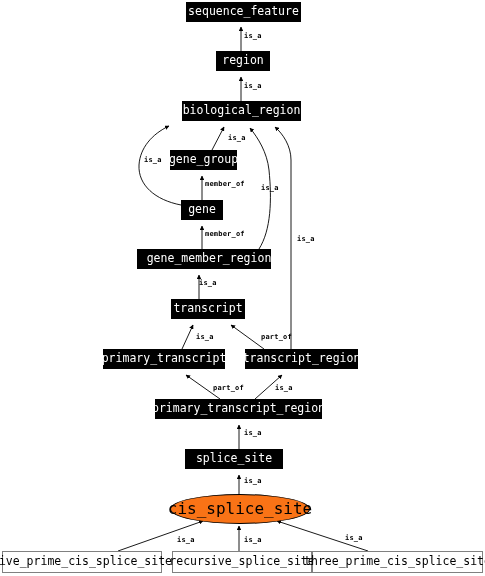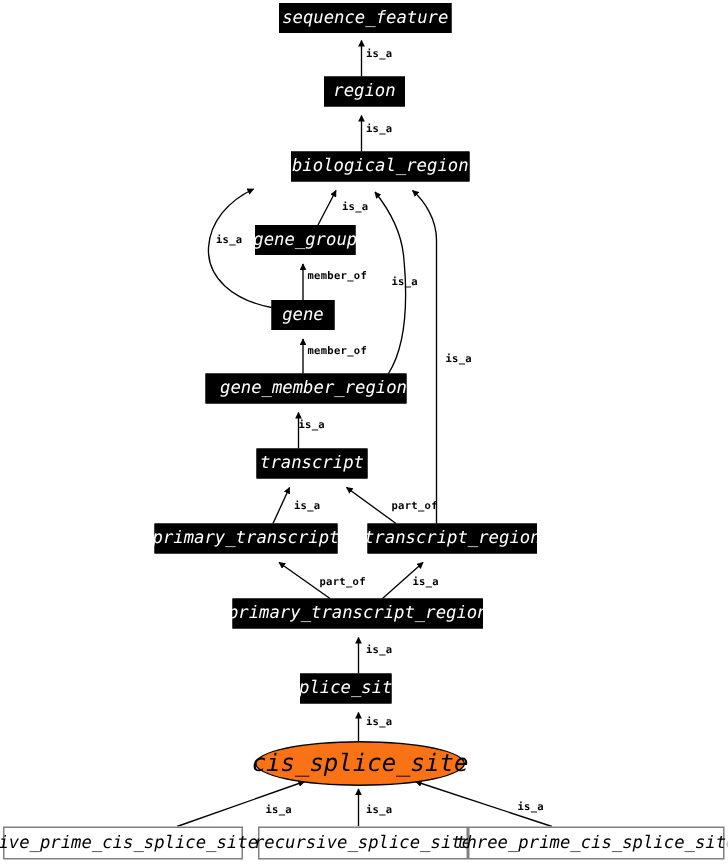--- a/index.html
+++ b/index.html
@@ -24,21 +24,20 @@
     height: 576px;
   }
   .node {
     position: absolute;
     box-sizing: border-box;
     display: flex;
     align-items: center;
     justify-content: center;
     white-space: nowrap;
     line-height: 1;
-    font-style: italic;
   }
   .node-box {
     background: #000000;
     color: #ffffff;
     border: 1px solid #000000;
     font-size: 11.5px;
     letter-spacing: 0px;
   }
   .node-leaf {
     background: #ffffff;
@@ -112,27 +111,27 @@
       <div class="edge-label" style="left: 275px; top: 385px;">is_a</div>
       <div class="edge-label" style="left: 244px; top: 430px;">is_a</div>
       <div class="edge-label" style="left: 244px; top: 478px;">is_a</div>
       <div class="edge-label" style="left: 177px; top: 537px;">is_a</div>
       <div class="edge-label" style="left: 244px; top: 537px;">is_a</div>
       <div class="edge-label" style="left: 345px; top: 535px;">is_a</div>
     </div>
   <div id="node-layer">
       <div class="node node-box" style="left: 186px; top: 2px; width: 115px; height: 20px;">sequence_feature</div>
       <div class="node node-box" style="left: 216px; top: 51px; width: 54px; height: 20px;">region</div>
-      <div class="node node-box" style="left: 194px; top: 101px; width: 119px; height: 20px;">biological_region</div>
+      <div class="node node-box" style="left: 182px; top: 101px; width: 119px; height: 20px;">biological_region</div>
       <div class="node node-box" style="left: 170px; top: 150px; width: 67px; height: 20px;">gene_group</div>
       <div class="node node-box" style="left: 181px; top: 200px; width: 42px; height: 20px; text-align: center;">gene</div>
       <div class="node node-box" style="left: 137px; top: 249px; width: 134px; height: 20px; padding-left: 10px;">gene_member_region</div>
       <div class="node node-box" style="left: 171px; top: 299px; width: 74px; height: 20px;">transcript</div>
       <div class="node node-box" style="left: 103px; top: 349px; width: 122px; height: 20px;">primary_transcript</div>
       <div class="node node-box" style="left: 245px; top: 349px; width: 113px; height: 20px;">transcript_region</div>
       <div class="node node-box" style="left: 155px; top: 399px; width: 167px; height: 20px; text-align: right;">primary_transcript_region</div>
-      <div class="node node-box" style="left: 200px; top: 449px; width: 61px; height: 20px;">splice_site</div>
+      <div class="node node-box" style="left: 185px; top: 449px; width: 98px; height: 20px;">splice_site</div>
       <div class="node node-ellipse" style="left: 170px; top: 494px; width: 140px; height: 30px;">cis_splice_site</div>
       <div class="node node-leaf" style="left: 2px; top: 551px; width: 160px; height: 22px;">five_prime_cis_splice_site</div>
       <div class="node node-leaf" style="left: 172px; top: 551px; width: 140px; height: 22px;">recursive_splice_site</div>
       <div class="node node-leaf" style="left: 312px; top: 551px; width: 171px; height: 22px;">three_prime_cis_splice_site</div>
     </div>
 </div>
 
 </body></html>

